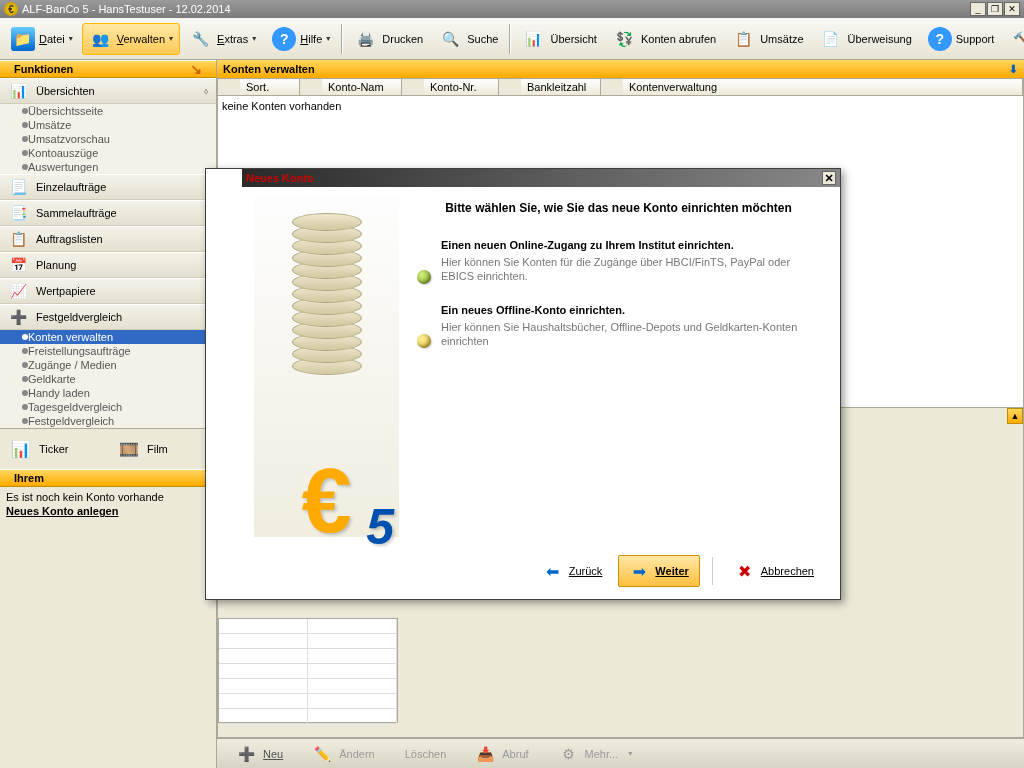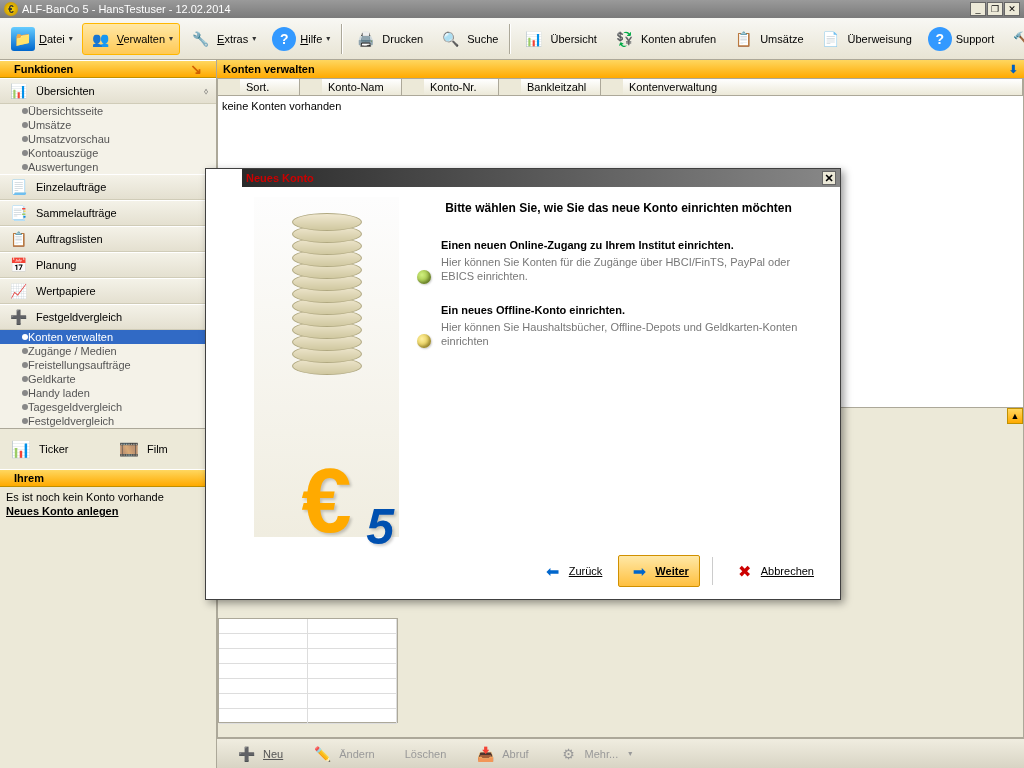--- a/index.html
+++ b/index.html
@@ -227,25 +227,25 @@
       <span class="grp-icon" style="color:#393;font-weight:bold;">➕</span>
       <span>Festgeldvergleich</span>
     </div>
     <div class="nav-items" id="zusatz-items">
         <div class="nav-item selected">
           <span class="bullet"></span>
           <span>Konten verwalten</span>
         </div>
         <div class="nav-item">
           <span class="bullet"></span>
+          <span>Freistellungsaufträge</span>
+        </div>
+        <div class="nav-item">
+          <span class="bullet"></span>
           <span>Zugänge / Medien</span>
-        </div>
-        <div class="nav-item">
-          <span class="bullet"></span>
-          <span>Freistellungsaufträge</span>
         </div>
         <div class="nav-item">
           <span class="bullet"></span>
           <span>Geldkarte</span>
         </div>
         <div class="nav-item">
           <span class="bullet"></span>
           <span>Handy laden</span>
         </div>
         <div class="nav-item">

